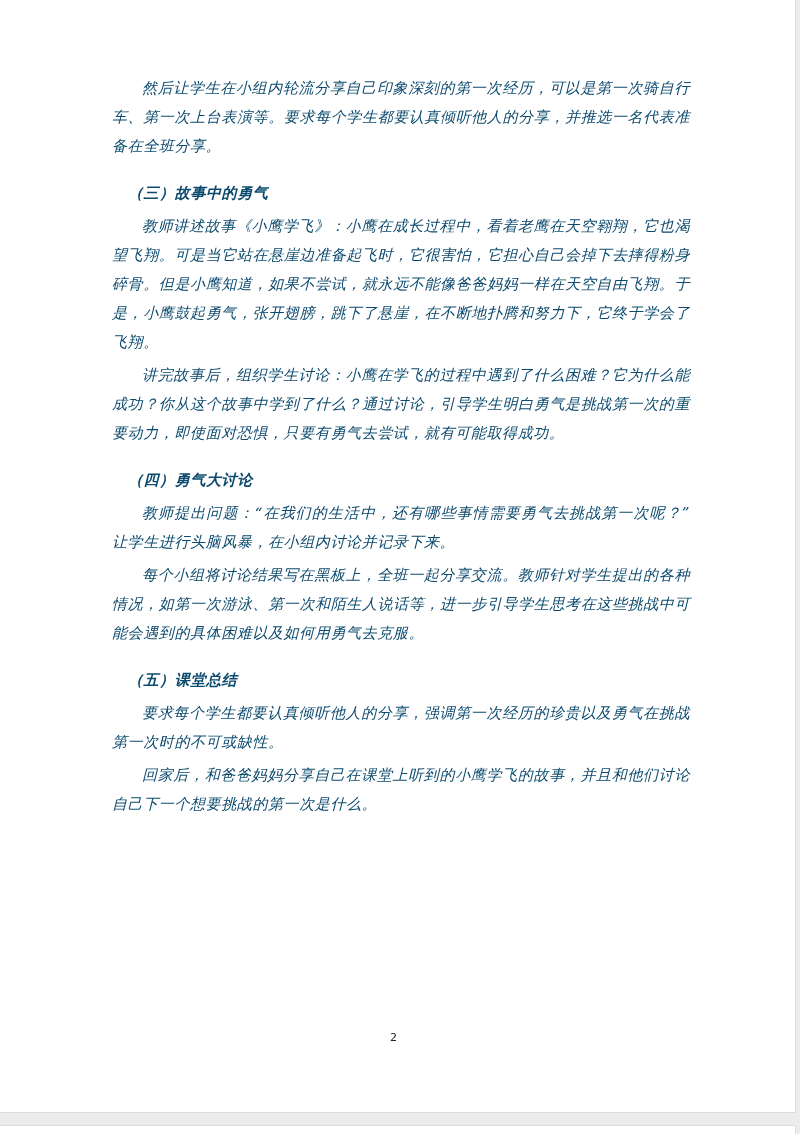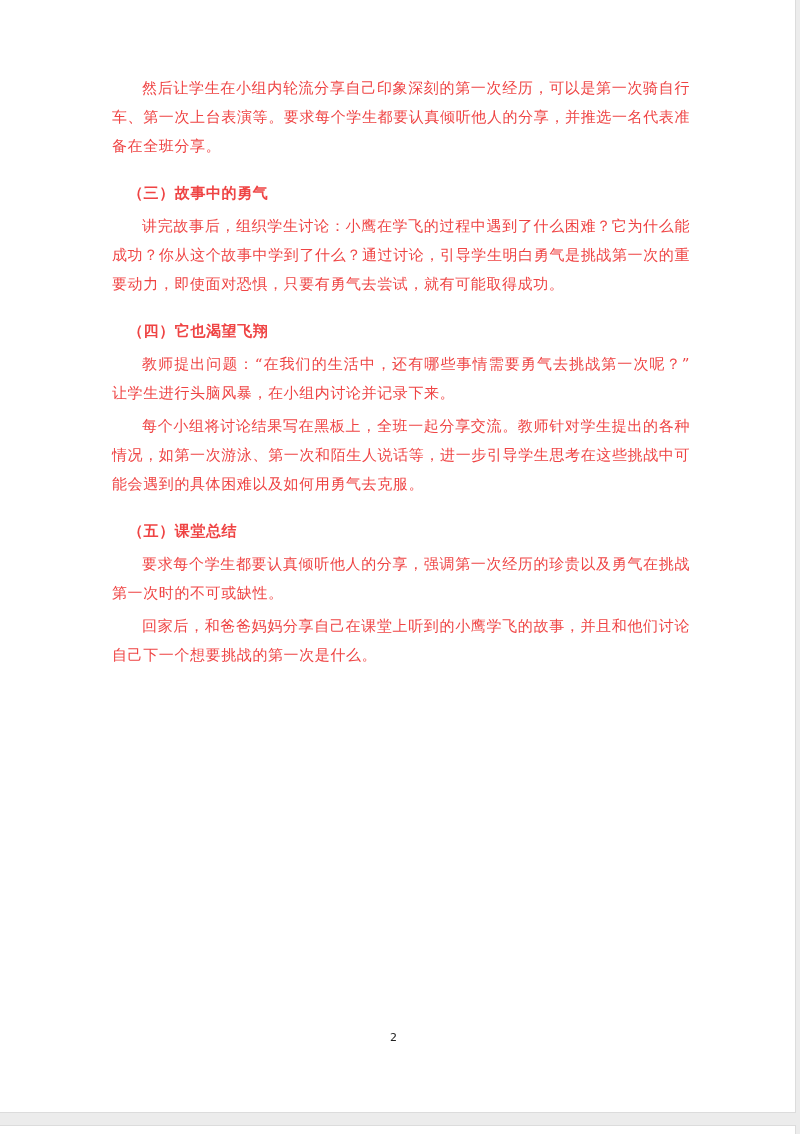--- a/index.html
+++ b/index.html
@@ -11,43 +11,44 @@
   .page {
     position:absolute; left:0; top:0; width:795px; height:1112px;
     background:#ffffff; border-right:1px solid #dcdcdc; border-bottom:1px solid #dcdcdc;
   }
   .next-page {
     position:absolute; left:0; top:1125px; width:795px; height:20px;
     background:#ffffff; border-top:1px solid #dcdcdc; border-right:1px solid #dcdcdc;
   }
   .content {
     position:absolute; left:112px; top:74px; width:578px;
-    color:#ef4444; font-size:15px; line-height:29px;
+    color:#0c4a6e; font-size:15px; line-height:29px;font-style:italic;
   }
   .para { margin:0 0 4px 0; text-indent:2em; text-align:justify; letter-spacing:0.6px; }
   .heading { margin:18px 0 4px 0; padding-left:16px; font-weight:bold; letter-spacing:0.6px; font-family:"DejaVu Sans","Liberation Sans",sans-serif; font-size:15px; }
   .page-number {
     position:absolute; left:390px; top:1031px; font-size:11px; color:#222;
     font-family:"DejaVu Sans","Liberation Sans",sans-serif;
   }
   .watermark {
     position:absolute; left:376px; top:990px; font-size:78px; font-weight:bold;
     color:#e9e9e9; letter-spacing:2px; font-family:"DejaVu Sans","Liberation Sans",sans-serif;
     pointer-events:none; opacity:0.85;
   }
 </style>
 </head>
 <body>
 
 <div class="page">
   <div class="content">
     <p class="para">然后让学生在小组内轮流分享自己印象深刻的第一次经历，可以是第一次骑自行车、第一次上台表演等。要求每个学生都要认真倾听他人的分享，并推选一名代表准备在全班分享。</p>
     <p class="heading">（三）故事中的勇气</p>
+    <p class="para">教师讲述故事《小鹰学飞》：小鹰在成长过程中，看着老鹰在天空翱翔，它也渴望飞翔。可是当它站在悬崖边准备起飞时，它很害怕，它担心自己会掉下去摔得粉身碎骨。但是小鹰知道，如果不尝试，就永远不能像爸爸妈妈一样在天空自由飞翔。于是，小鹰鼓起勇气，张开翅膀，跳下了悬崖，在不断地扑腾和努力下，它终于学会了飞翔。</p>
     <p class="para">讲完故事后，组织学生讨论：小鹰在学飞的过程中遇到了什么困难？它为什么能成功？你从这个故事中学到了什么？通过讨论，引导学生明白勇气是挑战第一次的重要动力，即使面对恐惧，只要有勇气去尝试，就有可能取得成功。</p>
-    <p class="heading">（四）它也渴望飞翔</p>
+    <p class="heading">（四）勇气大讨论</p>
     <p class="para">教师提出问题：“在我们的生活中，还有哪些事情需要勇气去挑战第一次呢？” 让学生进行头脑风暴，在小组内讨论并记录下来。</p>
     <p class="para">每个小组将讨论结果写在黑板上，全班一起分享交流。教师针对学生提出的各种情况，如第一次游泳、第一次和陌生人说话等，进一步引导学生思考在这些挑战中可能会遇到的具体困难以及如何用勇气去克服。</p>
     <p class="heading">（五）课堂总结</p>
     <p class="para">要求每个学生都要认真倾听他人的分享，强调第一次经历的珍贵以及勇气在挑战第一次时的不可或缺性。</p>
     <p class="para">回家后，和爸爸妈妈分享自己在课堂上听到的小鹰学飞的故事，并且和他们讨论自己下一个想要挑战的第一次是什么。</p>
   </div>
   <div class="page-number">2</div>
 </div>
 <div class="next-page"></div>
 

